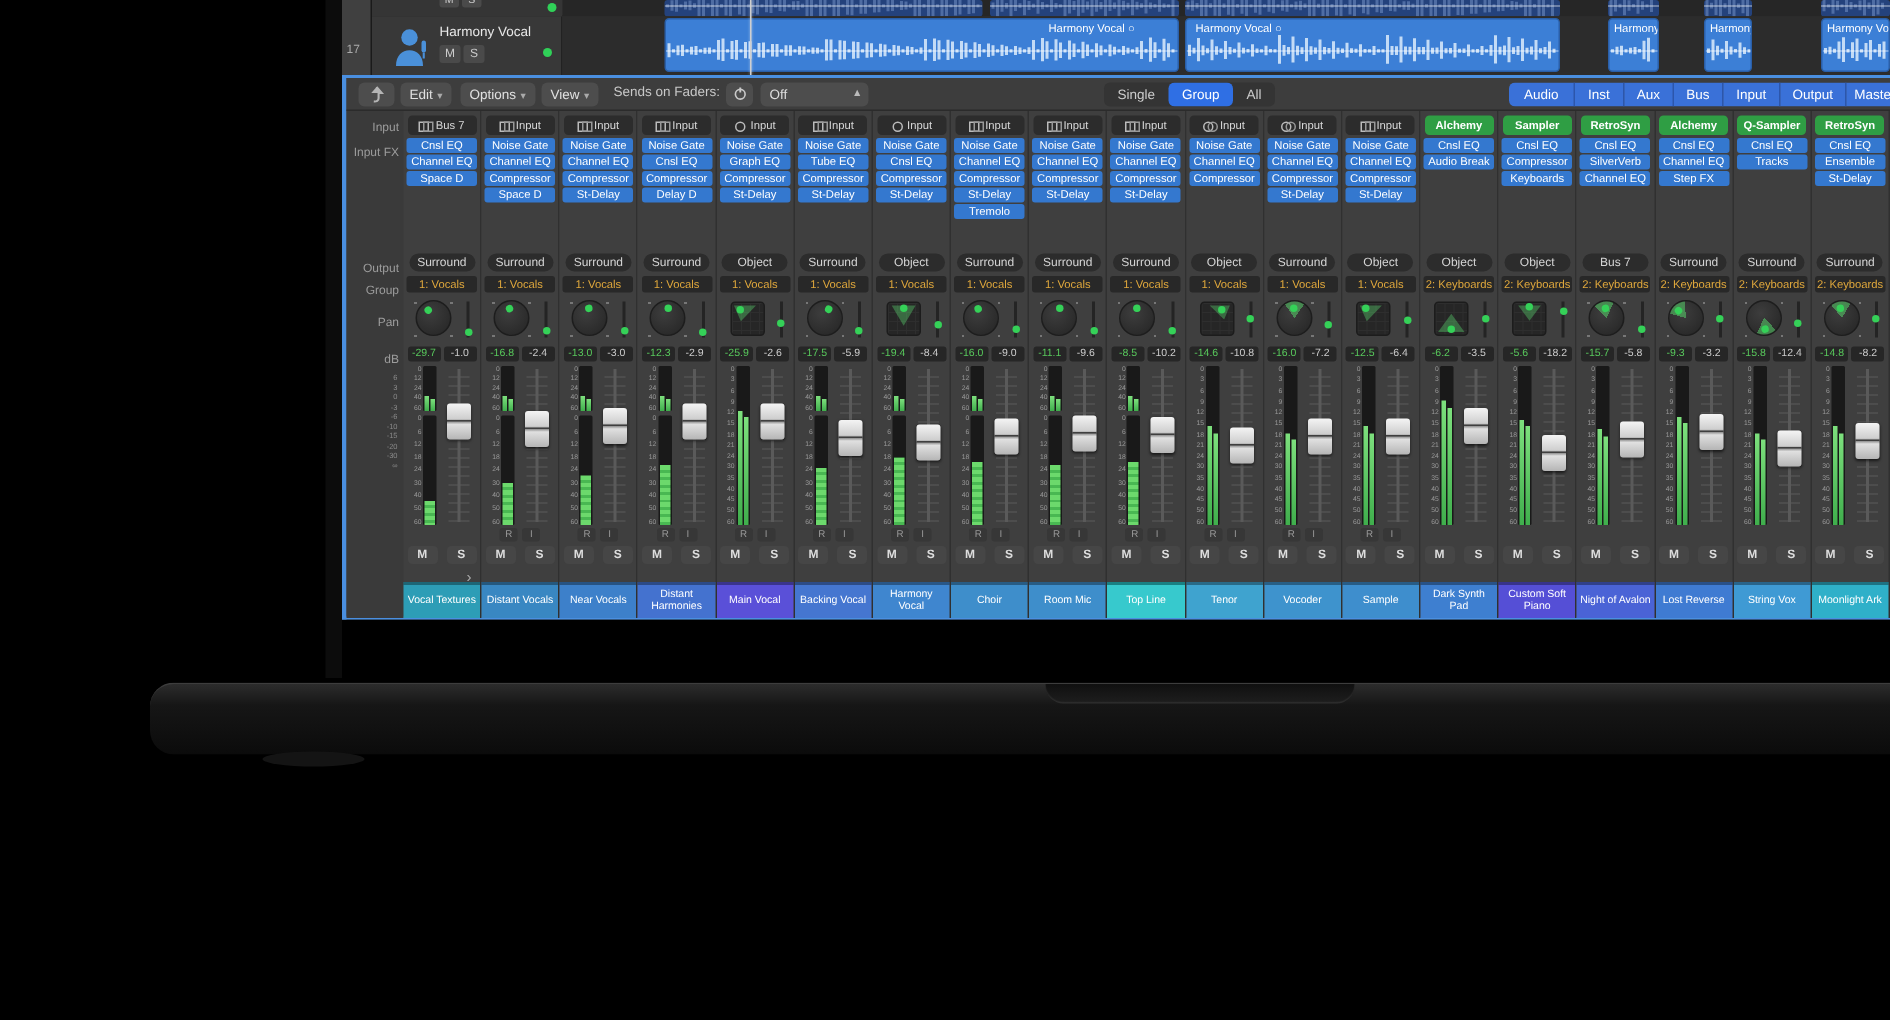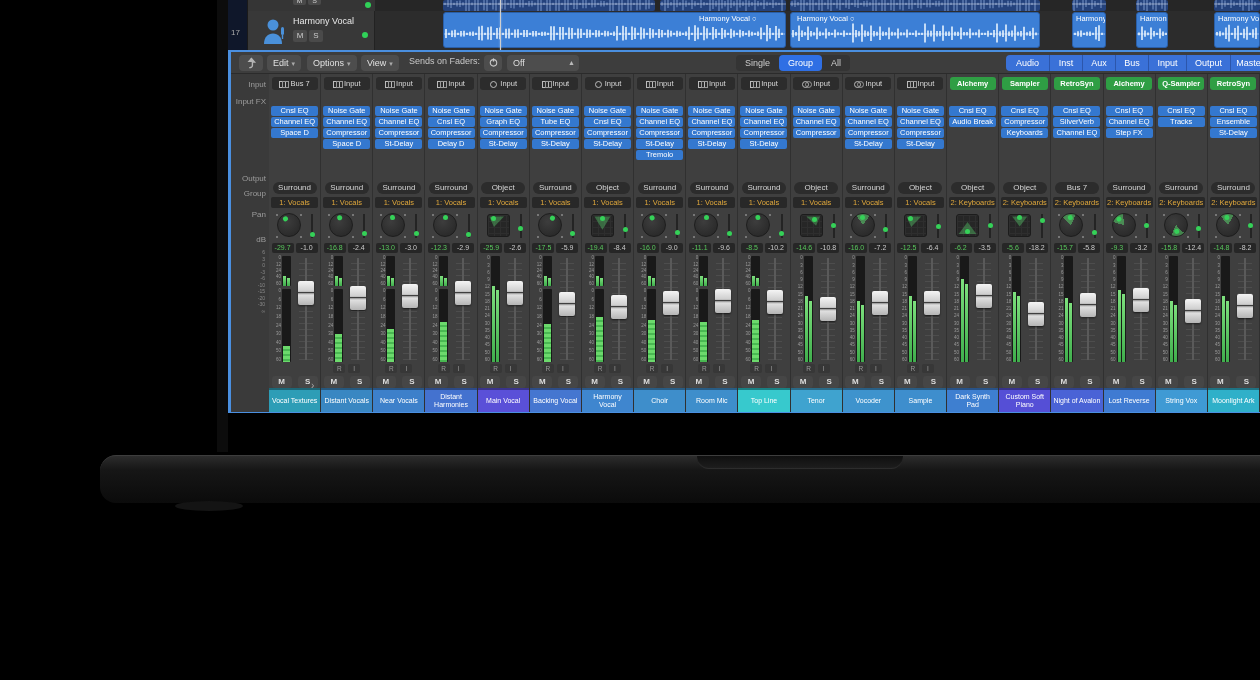--- a/index.html
+++ b/index.html
@@ -2,21 +2,21 @@
 <html><head>
 <meta charset="utf-8">
 <style>
   html,body{margin:0;padding:0;background:#000;}
   *{box-sizing:border-box;font-family:"Liberation Sans",sans-serif;}
   .canvas{position:relative;width:1260px;height:680px;background:#000;overflow:hidden;}
   .bezel-edge{position:absolute;left:217px;top:0;width:11px;height:452px;background:#0c0c0c;}
 
   
   .tracks-area{position:absolute;left:228px;top:0;width:1032px;height:50px;background:#2a2a2a;overflow:hidden;}
-  .num-col{position:absolute;left:0;top:0;width:20px;height:50px;background:#0f172a;border-right:1px solid #1a1a1a;}
+  .num-col{position:absolute;left:0;top:0;width:20px;height:50px;background:#404040;border-right:1px solid #1a1a1a;}
   .num-col .tnum{position:absolute;left:3px;top:28px;font-size:8px;color:#aaa;}
   .prev-row{position:absolute;left:20px;top:0;width:1012px;height:11px;background:#303030;border-bottom:1px solid #1c1c1c;}
   .prev-head{position:absolute;left:0;top:0;width:127px;height:11px;background:#353535;}
   .mini-ms{position:absolute;left:45px;top:-6px;display:flex;gap:2px;}
   .mini-ms span{width:13px;height:11px;background:#4a4a4a;border-radius:2px;color:#ccc;font-size:7px;text-align:center;line-height:13px;}
   .gdot{width:6px;height:6px;border-radius:50%;background:#30d158;position:absolute;}
   .trk-row{position:absolute;left:20px;top:11px;width:1012px;height:39px;background:#333;}
   .trk-head{position:absolute;left:0;top:0;width:127px;height:39px;background:#383838;border-right:1px solid #222;}
   .person{position:absolute;left:14px;top:6px;width:26px;height:27px;}
   .trk-name{position:absolute;left:45px;top:5px;font-size:9px;color:#e8e8e8;}
@@ -59,21 +59,21 @@
   .strips{flex:1;display:flex;}
   .strip{flex:1 1 0;border-right:1px solid #303030;background:#3f3f3f;position:relative;display:flex;flex-direction:column;align-items:center;}
   .inp-btn{margin-top:3px;width:46px;height:13px;border-radius:3px;background:#2c2c2c;color:#d8d8d8;font-size:7.5px;line-height:13px;display:flex;align-items:center;justify-content:center;gap:3px;}
   .inp-btn.inst{background:#2f9e44;color:#fff;font-weight:bold;}
   .ic{display:inline-block;position:relative;width:8px;height:7px;flex:0 0 8px;}
   .ic-stereo:before,.ic-stereo:after{content:"";position:absolute;width:5px;height:5px;border:1px solid #bbb;}
   .ic-stereo:before{left:0;top:1px}.ic-stereo:after{left:3px;top:1px;border-color:#999}
   .ic-mono:before{content:"";position:absolute;left:1px;top:1px;width:5px;height:5px;border:1px solid #bbb;border-radius:50%;}
   .ic-circles:before,.ic-circles:after{content:"";position:absolute;width:5px;height:5px;border:1px solid #bbb;border-radius:50%;}
   .ic-circles:before{left:0;top:1px}.ic-circles:after{left:3px;top:1px;border-color:#999}
-  .fxzone{margin-top:16px;height:74px;display:flex;flex-direction:column;align-items:center;gap:1px;}
+  .fxzone{margin-top:2px;height:74px;display:flex;flex-direction:column;align-items:center;gap:1px;}
   .fx-btn{width:47px;height:10px;border-radius:2px;background:#3478cf;color:#fff;font-size:7.5px;line-height:10px;text-align:center;overflow:hidden;white-space:nowrap;}
   .out-btn{margin-top:3px;width:44px;height:12px;border-radius:6px;background:#2c2c2c;color:#d5d5d5;font-size:8px;line-height:12px;text-align:center;}
   .grp-btn{margin-top:3px;width:47px;height:11px;border-radius:2px;background:#282828;color:#e0a83c;font-size:7.5px;line-height:11px;text-align:center;overflow:hidden;white-space:nowrap;}
   .panzone{margin-top:3px;height:30px;width:100%;position:relative;}
   .knob{position:absolute;left:8px;top:2px;width:24px;height:24px;border-radius:50%;background:radial-gradient(circle at 40% 35%,#3d3d3d,#242424);border:1px solid #1d1d1d;}
   .knob .wedge{position:absolute;inset:0;border-radius:50%;}
   .kdot{position:absolute;left:50%;top:50%;width:5px;height:5px;margin:-2.5px;border-radius:50%;background:#35d158;}
   .pad{position:absolute;left:9px;top:3px;width:23px;height:23px;border-radius:3px;background:#262626;border:1px solid #1c1c1c;
        background-image:linear-gradient(#2e2e2e 1px,transparent 1px),linear-gradient(90deg,#2e2e2e 1px,transparent 1px);background-size:6px 6px;}
   .pad .tri{position:absolute;inset:0;background:rgba(90,210,110,.4);}

